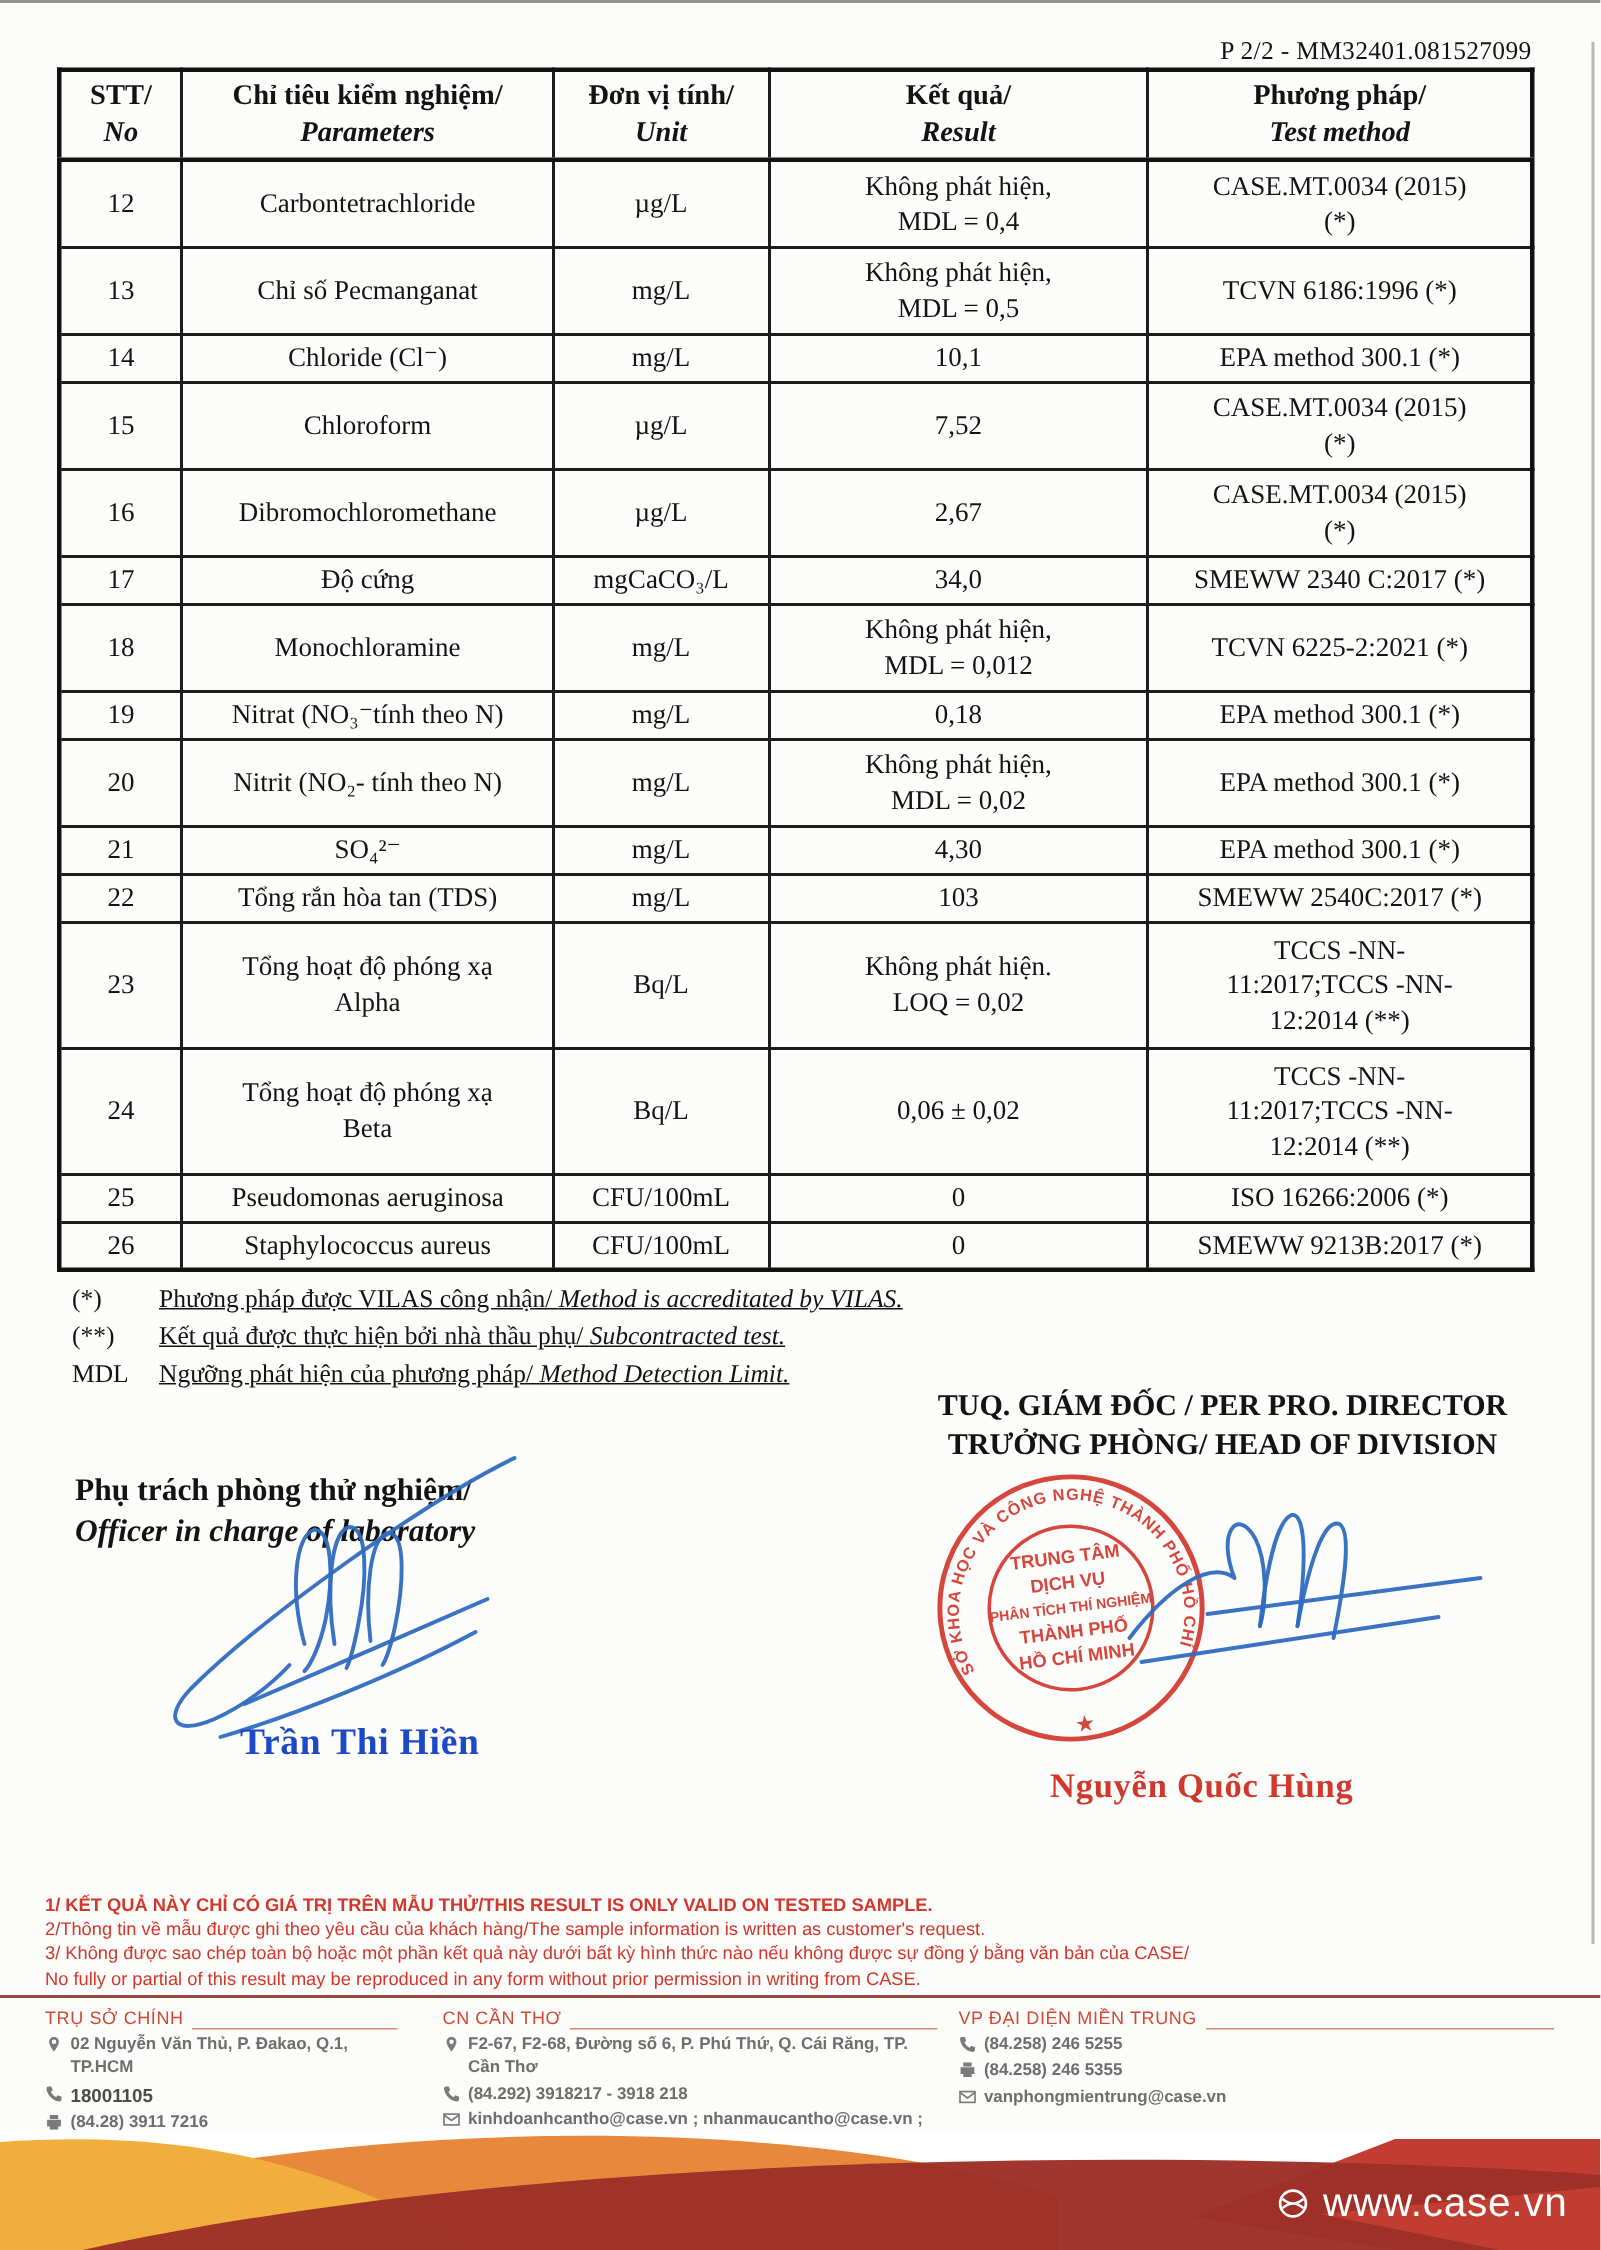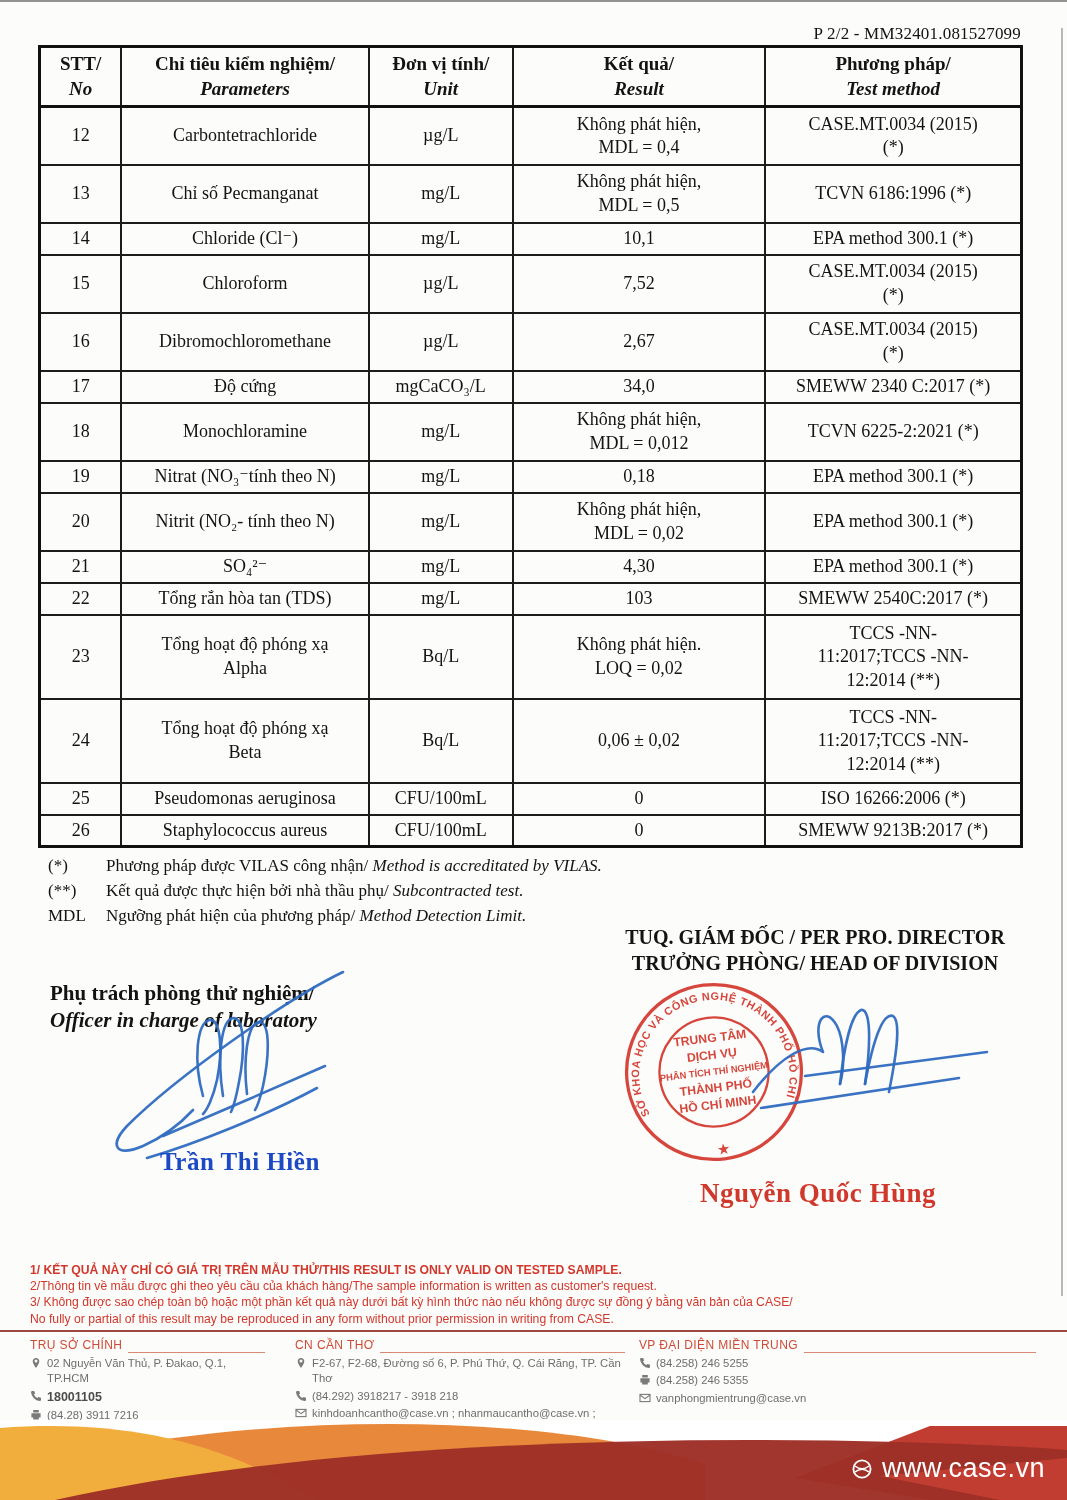--- a/index.html
+++ b/index.html
@@ -20,53 +20,53 @@
     padding:2px 6px; font-size:18px; line-height:1.3; white-space:pre-line;
   }
   .results thead th { border-bottom:3px solid #111; font-size:19px; padding:4px 4px; height:56px; }
   .results thead .vi { font-weight:700; }
   .results thead .en { font-weight:700; font-style:italic; }
   .results tr.h1 { height:32px; }
   .results tr.h2 { height:58px; }
   .results tr.h3 { height:84px; }
 
   .footnotes { position:absolute; left:48px; top:856px; font-size:17px; }
-  .footnotes .note { margin-bottom:5px; }
+  .footnotes .note { margin-bottom:5px;text-decoration:underline; }
   .footnotes .marker { display:inline-block; width:58px; }
   .footnotes .en { font-style:italic; }
 
   .sig-left-title { position:absolute; left:50px; top:980px; font-size:21px; font-weight:700; line-height:1.3; }
   .sig-left-title .en { font-style:italic; }
   .sig-right-title { position:absolute; left:600px; top:924px; width:430px; text-align:center; font-size:20px; font-weight:700; line-height:1.3; }
 
   .sig-svg { position:absolute; pointer-events:none; }
   .sig-svg path { fill:none; stroke:#2f6cc0; stroke-width:2.6; stroke-linecap:round; stroke-linejoin:round; opacity:.95; }
   #sig-left { left:85px; top:968px; width:270px; height:195px; }
   #sig-right { left:745px; top:1000px; width:250px; height:120px; }
 
   .name-left { position:absolute; left:160px; top:1148px; font-size:25px; font-weight:700; color:#1c49c5; letter-spacing:.5px; }
-  .name-right { position:absolute; left:700px; top:1178px; font-size:27px; font-weight:700; color:#d0382c; letter-spacing:.5px; }
+  .name-right { position:absolute; left:700px; top:1178px; font-size:23px; font-weight:700; color:#d0382c; letter-spacing:.5px; }
 
   .stamp { position:absolute; left:620px; top:978px; width:188px; height:188px; transform:rotate(-7deg); opacity:.93; }
   .stamp text { fill:#d4392e; font-family:"Liberation Sans","DejaVu Sans",sans-serif; font-weight:700; }
   .stamp circle { fill:none; stroke:#d4392e; }
 
   .disclaimer { position:absolute; left:30px; top:1262px; color:#d3372c; font-family:"Liberation Sans","DejaVu Sans",sans-serif; font-size:12.2px; line-height:1.33; }
   .disclaimer .line-bold { font-weight:700; }
 
   .footer-divider { position:absolute; left:0; top:1330px; width:1067px; height:2px; background:#8b2a20; opacity:.85; }
 
   .contacts { position:absolute; left:30px; top:1337px; width:1020px; display:flex; font-family:"Liberation Sans","DejaVu Sans",sans-serif; }
   .contact-col { font-size:11.3px; color:#6e6e6e; line-height:1.35; }
   .contact-col:nth-child(1){ width:252px; }
   .contact-col:nth-child(2){ width:348px; margin-left:16px; }
   .contact-col:nth-child(3){ width:416px; }
   .contact-title { display:flex; align-items:flex-end; gap:6px; color:#cf4a36; font-size:12px; letter-spacing:.4px; margin-bottom:3px; white-space:nowrap; }
   .contact-title .rule { flex:1; border-top:1px solid #d98873; margin-right:14px; }
-  .contact-line { display:flex; gap:5px; margin-bottom:2px; white-space:pre-line; padding-right:14px; }
+  .contact-line { display:flex; gap:5px; margin-bottom:2px; white-space:pre-line; padding-right:14px;font-weight:bold; }
   .contact-line .ic { flex:0 0 12px; width:12px; height:12px; margin-top:1px; }
   .contact-line.bold { font-weight:700; color:#4c4c4c; font-size:12.5px; }
 
   .banner { position:absolute; left:0; bottom:0; width:1067px; height:80px; }
   .banner-url { position:absolute; right:22px; bottom:16px; color:#fff; font-family:"Liberation Sans","DejaVu Sans",sans-serif; font-size:27px; font-weight:400; letter-spacing:.5px; display:flex; align-items:center; gap:9px;justify-content:center; }
   .banner-url svg { width:22px; height:22px; }
 </style>
 </head>
 <body>
 

